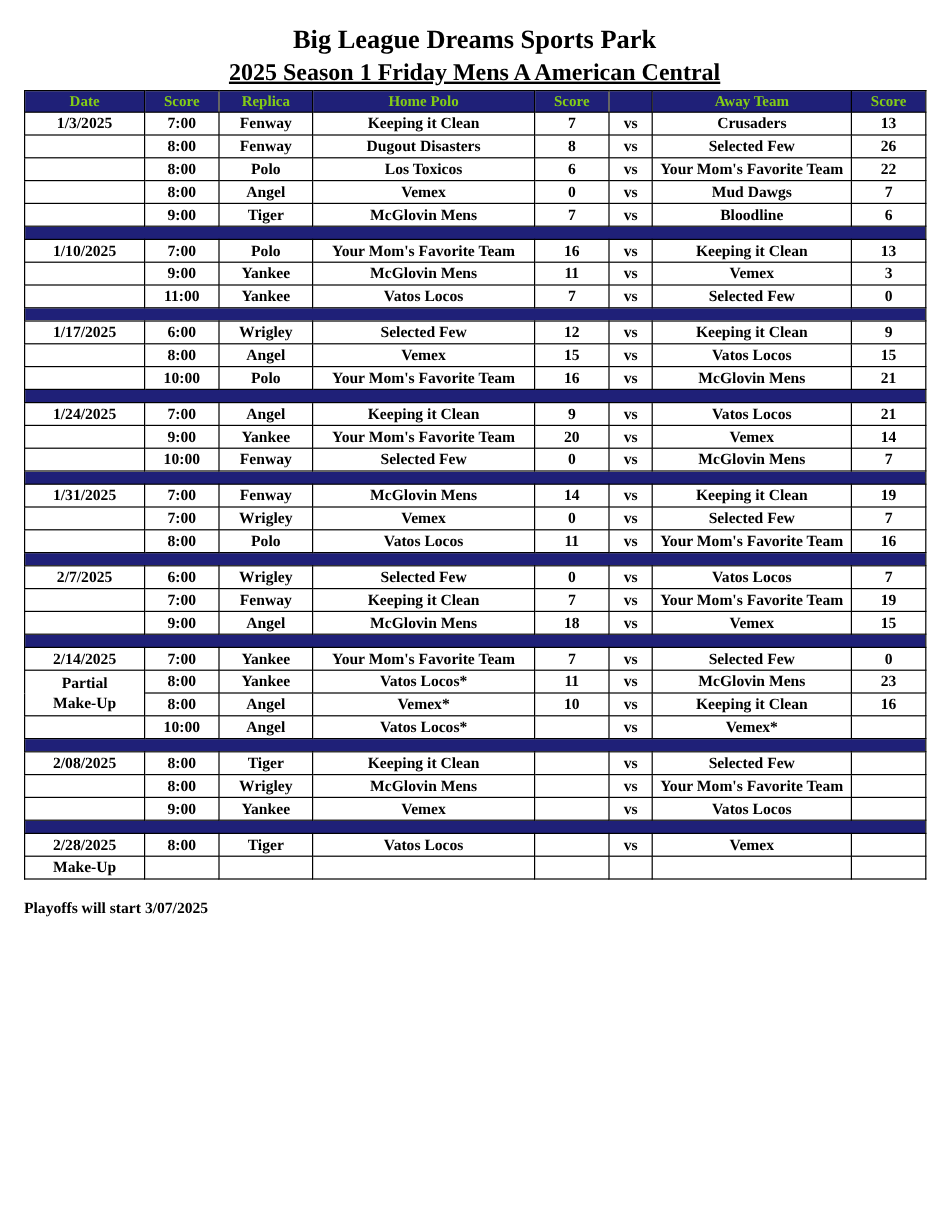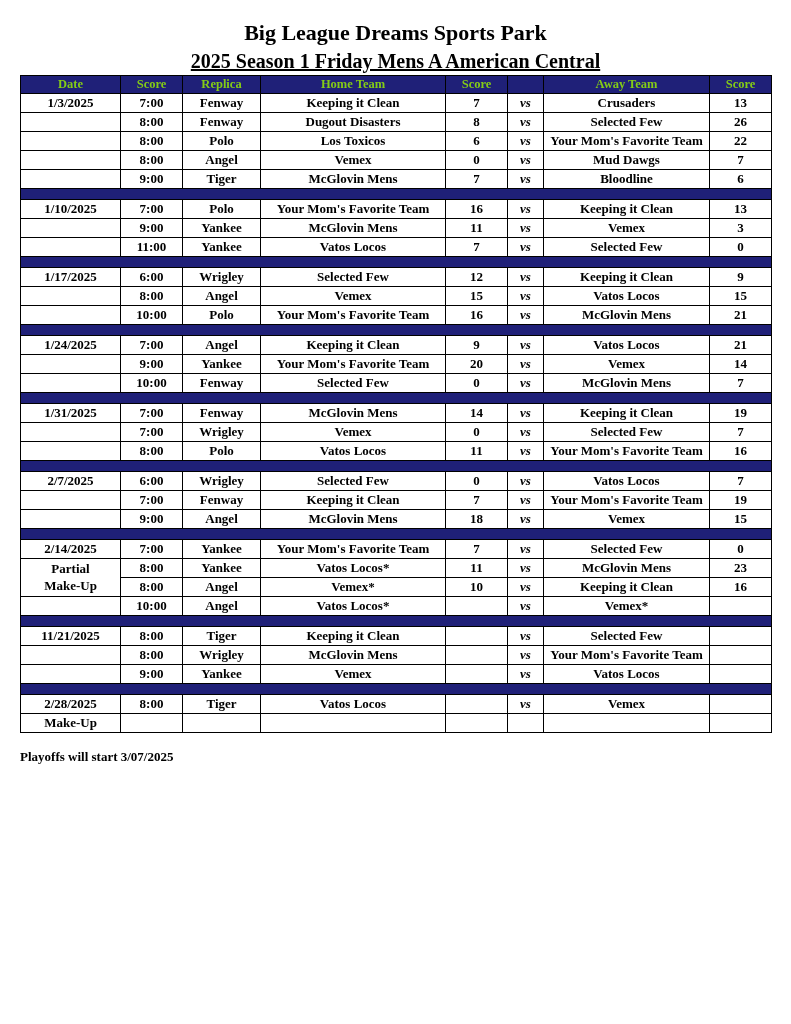--- a/index.html
+++ b/index.html
@@ -16,21 +16,21 @@
   table.sched { border-collapse:collapse; width:751px; table-layout:fixed; }
   table.sched th, table.sched td {
     border:1px solid #000; text-align:center; vertical-align:middle;
     font-weight:bold; padding:0 2px; overflow:hidden;
   }
   table.sched th {
     background:var(--navy); color:#84cc16; font-size:12.5px; height:18px;
   }
   table.sched td { font-size:13px; height:19px; line-height:1.25; background:#ffffff; }
   td.hl { background:var(--yellow); }
-  td.vs { font-style:italic; font-size:11px; }
+  td.vs { font-size:11px; }
   td.date { white-space:pre-line; }
   tr.sep td { background:var(--navy); height:11px; padding:0; }
   .footer { font-size:13px; font-weight:bold; margin:16px 0 0 0; }
 </style>
 </head>
 <body>
 
 <div class="page">
   <div class="title">Big League Dreams Sports Park</div>
   <div class="subtitle">2025 Season 1 Friday Mens A American Central</div>
@@ -44,21 +44,21 @@
         <col style="width:62px">
         <col style="width:36px">
       <col style="width:166px">
         <col style="width:62px">
     </colgroup>
     <thead>
       <tr>
         <th>Date</th>
         <th>Score</th>
         <th>Replica</th>
-        <th>Home Team</th>
+        <th>Home Polo</th>
         <th>Score</th>
         <th></th>
         <th>Away Team</th>
         <th>Score</th>
       </tr>
     </thead>
     <tbody>
         <tr>
           <td class="date">1/3/2025</td>
           <td>7:00</td>
@@ -314,21 +314,21 @@
           <td>Vatos Locos*</td>
           <td></td>
           <td class="vs">vs</td>
           <td>Vemex*</td>
           <td></td>
         </tr>
         <tr class="sep">
           <td colspan="8"></td>
         </tr>
         <tr>
-          <td class="date">11/21/2025</td>
+          <td class="date">2/08/2025</td>
           <td>8:00</td>
           <td>Tiger</td>
           <td>Keeping it Clean</td>
           <td></td>
           <td class="vs">vs</td>
           <td>Selected Few</td>
           <td></td>
         </tr>
         <tr>
           <td class="date"></td>

